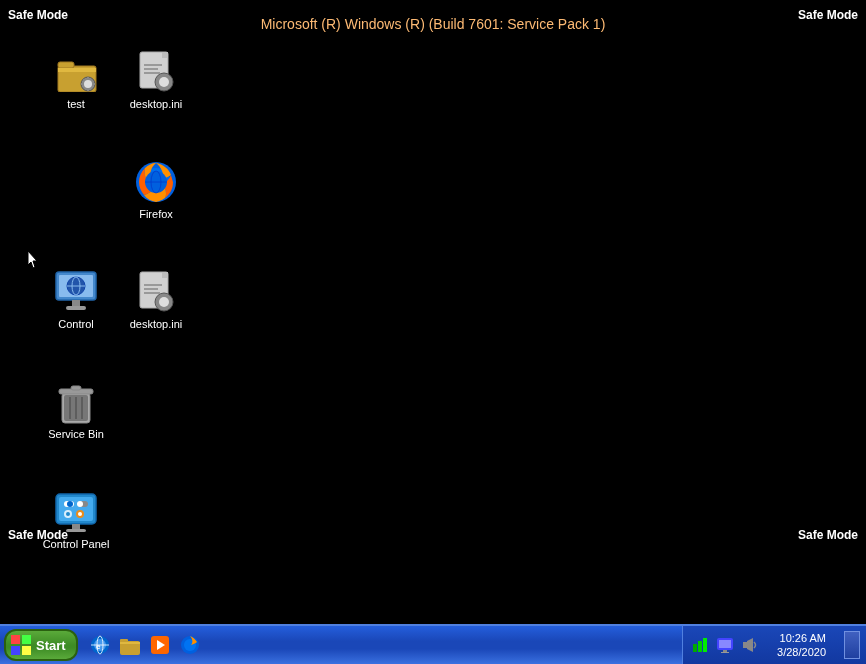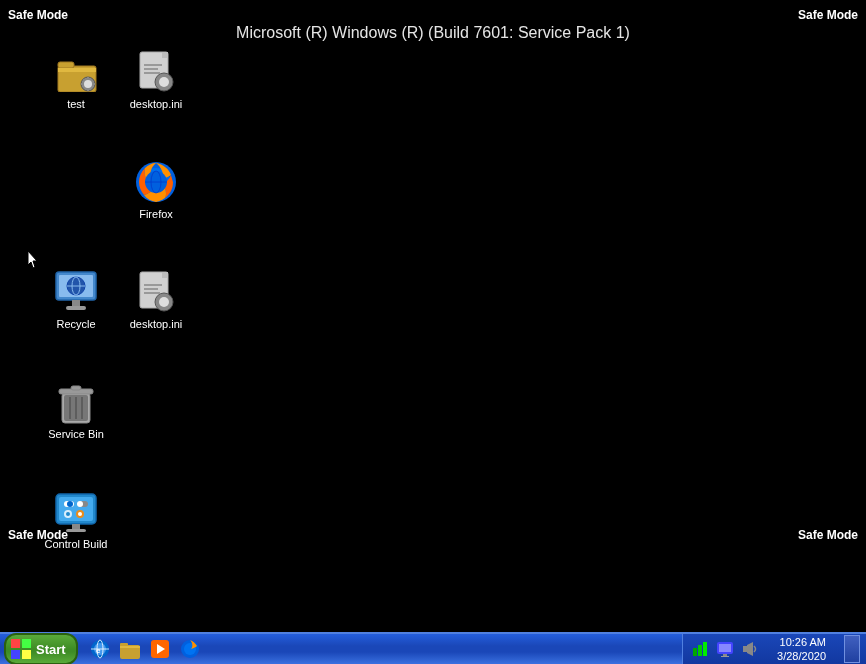--- a/index.html
+++ b/index.html
@@ -21,25 +21,25 @@
       z-index: 10;
     }
     .safemode-topleft { top: 8px; left: 8px; }
     .safemode-topright { top: 8px; right: 8px; }
     .safemode-bottomleft { bottom: 82px; left: 8px; }
     .safemode-bottomright { bottom: 82px; right: 8px; }
 
     
     .center-title {
       position: absolute;
-      top: 24px;
+      top: 16px;
       left: 50%;
       transform: translateX(-50%);
-      color: #e5e5e5;
-      font-size: 16px;
+      color: #fdba74;
+      font-size: 14px;
       white-space: nowrap;
       z-index: 10;
     }
 
     
     .desktop {
       position: absolute;
       top: 20px;
       left: 0;
       right: 0;
@@ -83,21 +83,21 @@
       height: 18px;
       z-index: 5;
     }
 
     
     .taskbar {
       position: absolute;
       bottom: 0;
       left: 0;
       right: 0;
-      height: 32px;
+      height: 40px;
       background: linear-gradient(to bottom, #245EDC, #1a47b8 40%, #1a47b8 60%, #3a70e0);
       border-top: 2px solid #5080e0;
       display: flex;
       align-items: center;
       z-index: 100;
       margin-top: 24px;
     }
 
     .start-button {
       display: flex;
@@ -288,21 +288,21 @@
         <rect x="7" y="5" width="34" height="22" rx="1" fill="#88bbee"></rect>
 
         <circle cx="24" cy="16" r="9" fill="#2255aa" stroke="#1144aa" stroke-width="1"></circle>
         <ellipse cx="24" cy="16" rx="4" ry="9" fill="none" stroke="#88bbee" stroke-width="1"></ellipse>
         <line x1="15" y1="16" x2="33" y2="16" stroke="#88bbee" stroke-width="1"></line>
 
         <rect x="20" y="30" width="8" height="6" fill="#888"></rect>
         <rect x="14" y="36" width="20" height="4" rx="2" fill="#999"></rect>
       </svg>
     </div>
-    <span class="icon-label">Recycle</span>
+    <span class="icon-label">Control</span>
   </div>
 
   <div class="desktop-icon" style="left:116px; top:248px;">
     <div class="icon-img">
       <svg width="40" height="44" viewBox="0 0 40 44">
         <rect x="4" y="2" width="28" height="36" rx="2" fill="#d0d0d0" stroke="#aaa" stroke-width="1"></rect>
         <polygon points="26,2 32,8 26,8" fill="#aaa"></polygon>
         <rect x="26" y="2" width="6" height="6" fill="#bbb"></rect>
         <circle cx="28" cy="32" r="9" fill="#888" stroke="#555" stroke-width="1"></circle>
         <circle cx="28" cy="32" r="5" fill="#ddd"></circle>
@@ -349,21 +349,21 @@
 
         <circle cx="16" cy="24" r="4" fill="#fff" opacity="0.8"></circle>
         <circle cx="16" cy="24" r="2" fill="#2288cc"></circle>
         <circle cx="28" cy="24" r="4" fill="#ff8800" opacity="0.9"></circle>
         <circle cx="28" cy="24" r="2" fill="#fff"></circle>
 
         <rect x="20" y="34" width="8" height="5" fill="#888"></rect>
         <rect x="14" y="39" width="20" height="3" rx="2" fill="#999"></rect>
       </svg>
     </div>
-    <span class="icon-label">Control Build</span>
+    <span class="icon-label">Control Panel</span>
   </div>
 </div>
 
 <div class="safemode-bar-bottom">
   <span class="safemode-bottomleft">Safe Mode</span>
   <span class="safemode-bottomright">Safe Mode</span>
 </div>
 
 <div class="taskbar">
 

